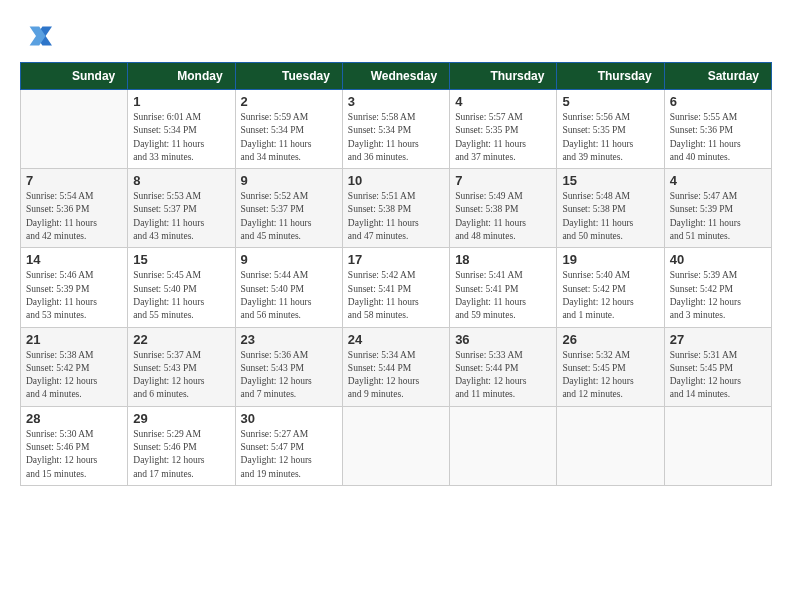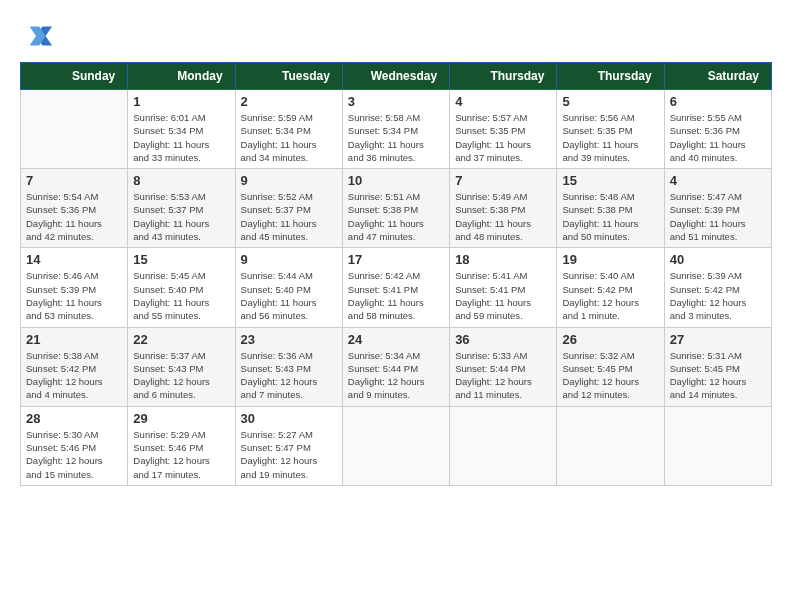--- a/index.html
+++ b/index.html
@@ -73,20 +73,21 @@
     .day-number {
       font-size: 13px;
       font-weight: bold;
       color: #333;
       margin-bottom: 2px;
     }
     .day-info {
       font-size: 9.5px;
       color: #444;
       line-height: 1.4;
+      font-family: Liberation Serif, serif;
     }
     .row-shaded td {
       background: #f5f5f5;
     }
     .row-white td {
       background: #fff;
     }
   </style>
 </head>
 <body>

